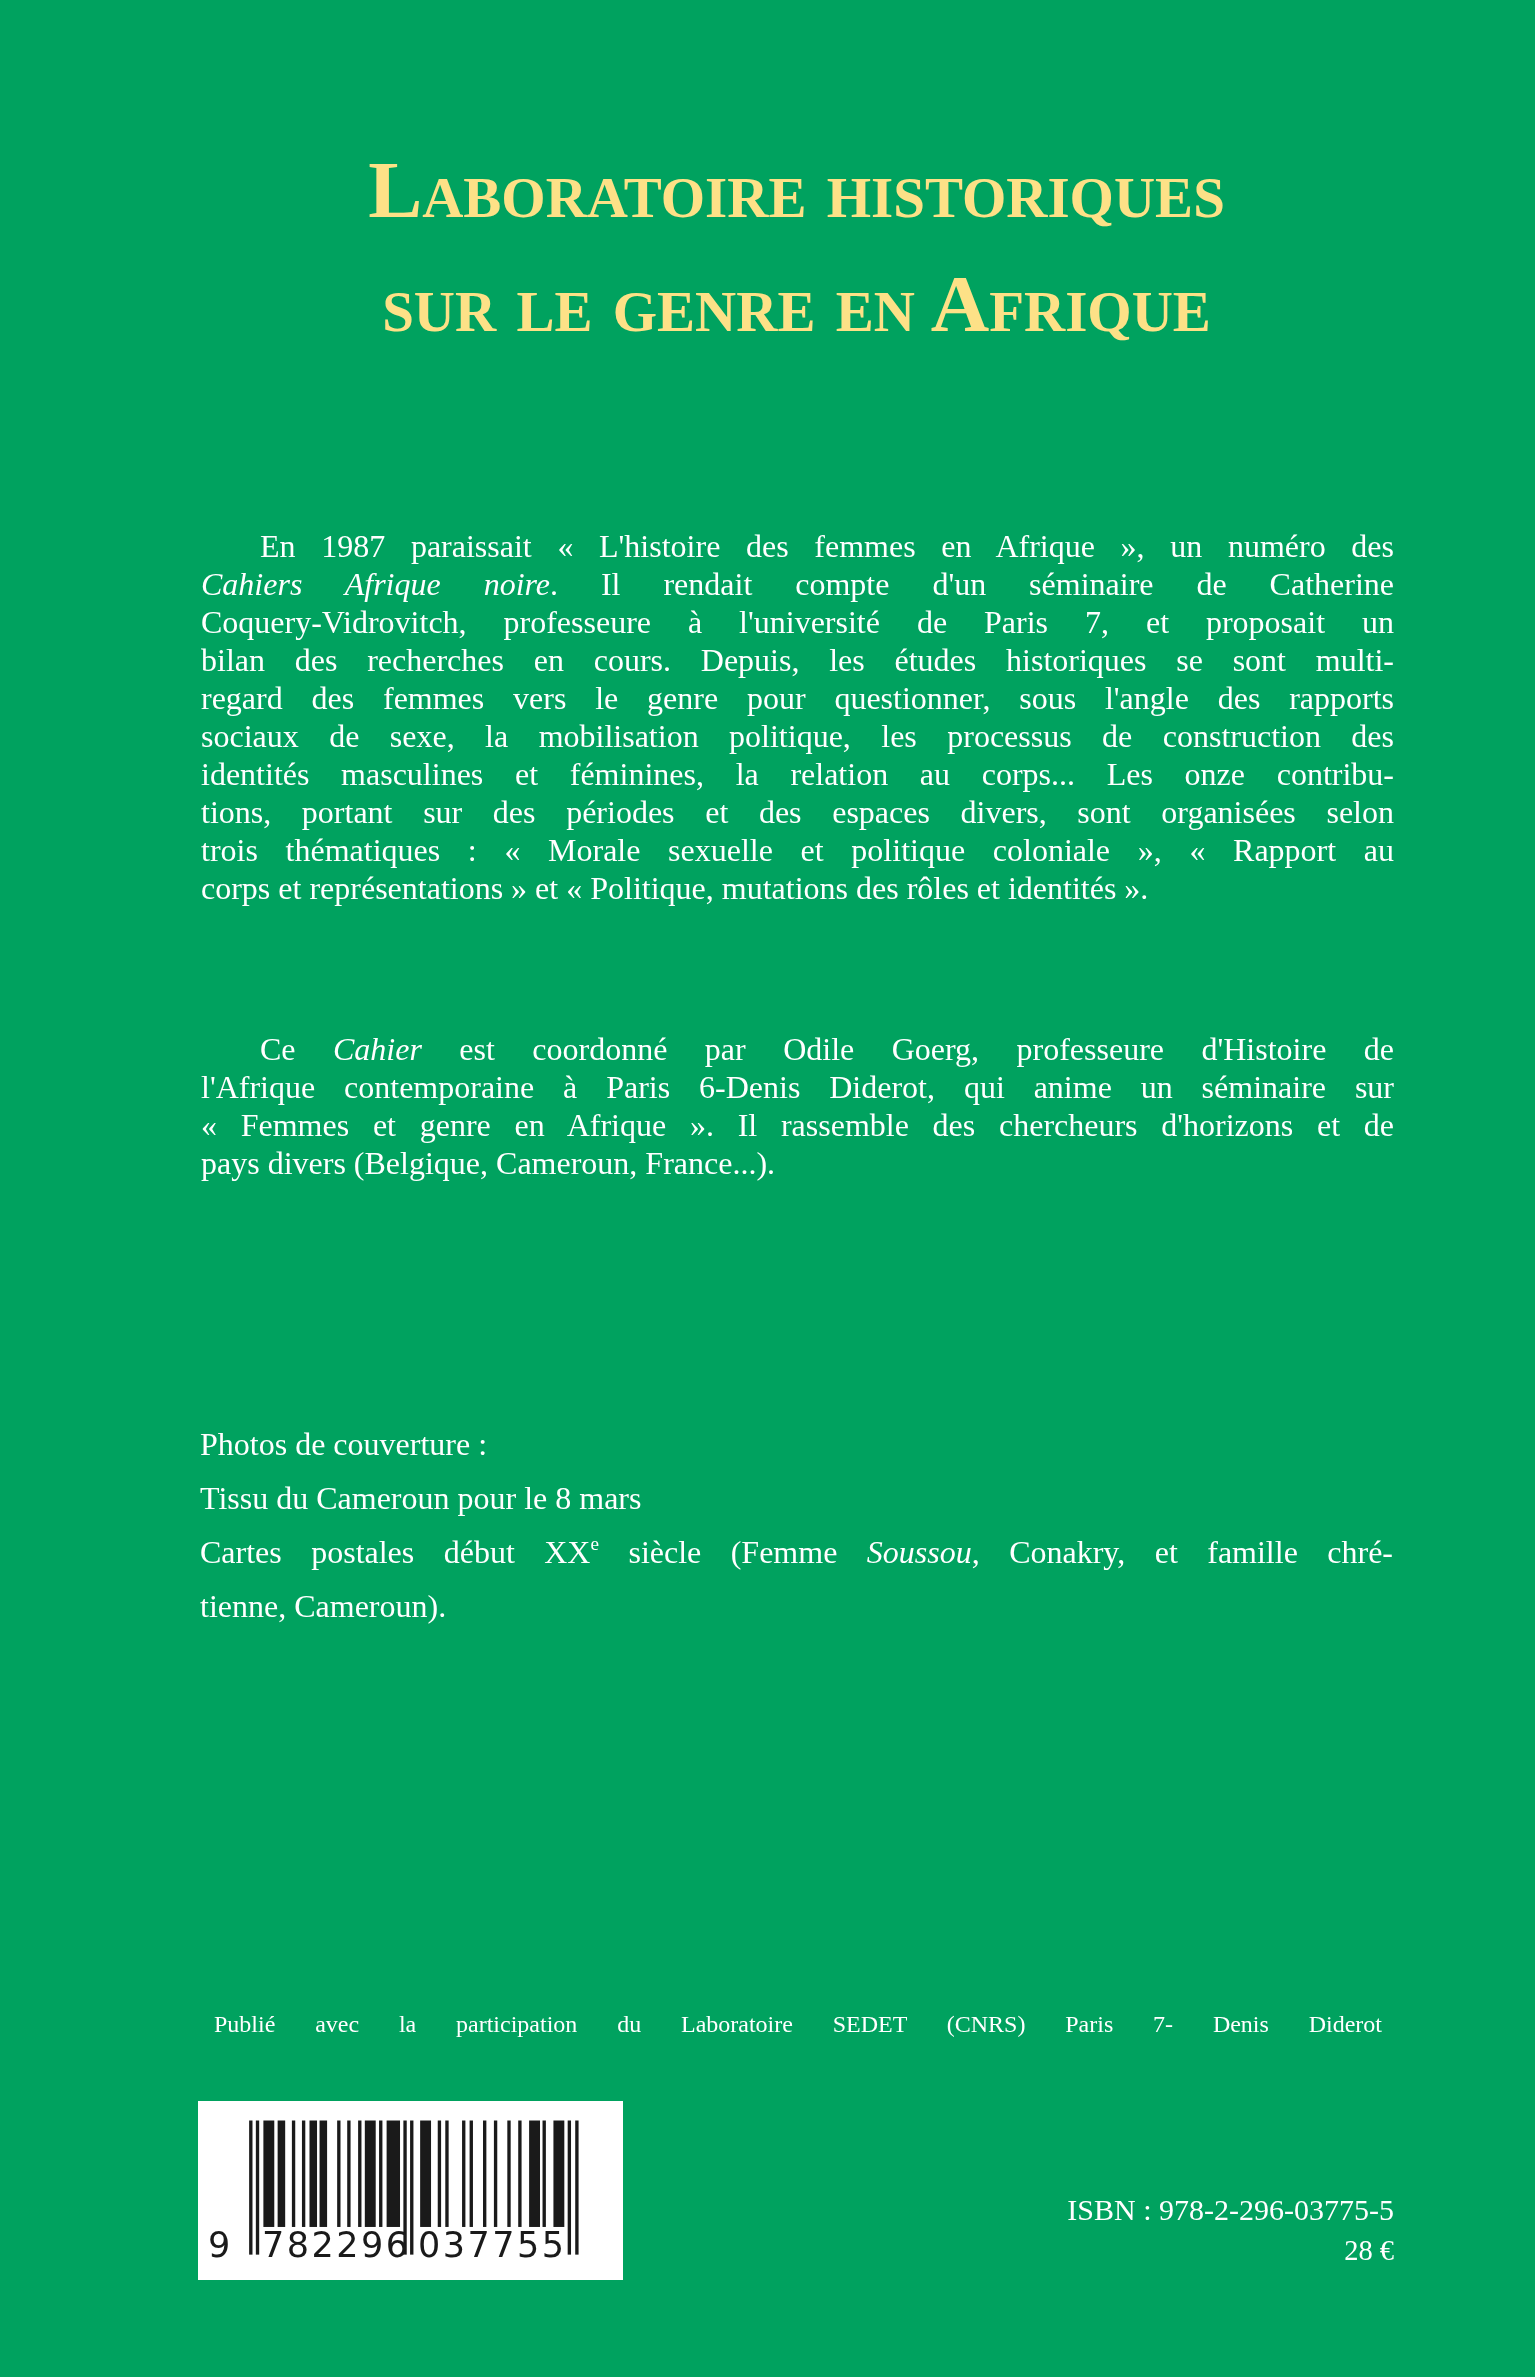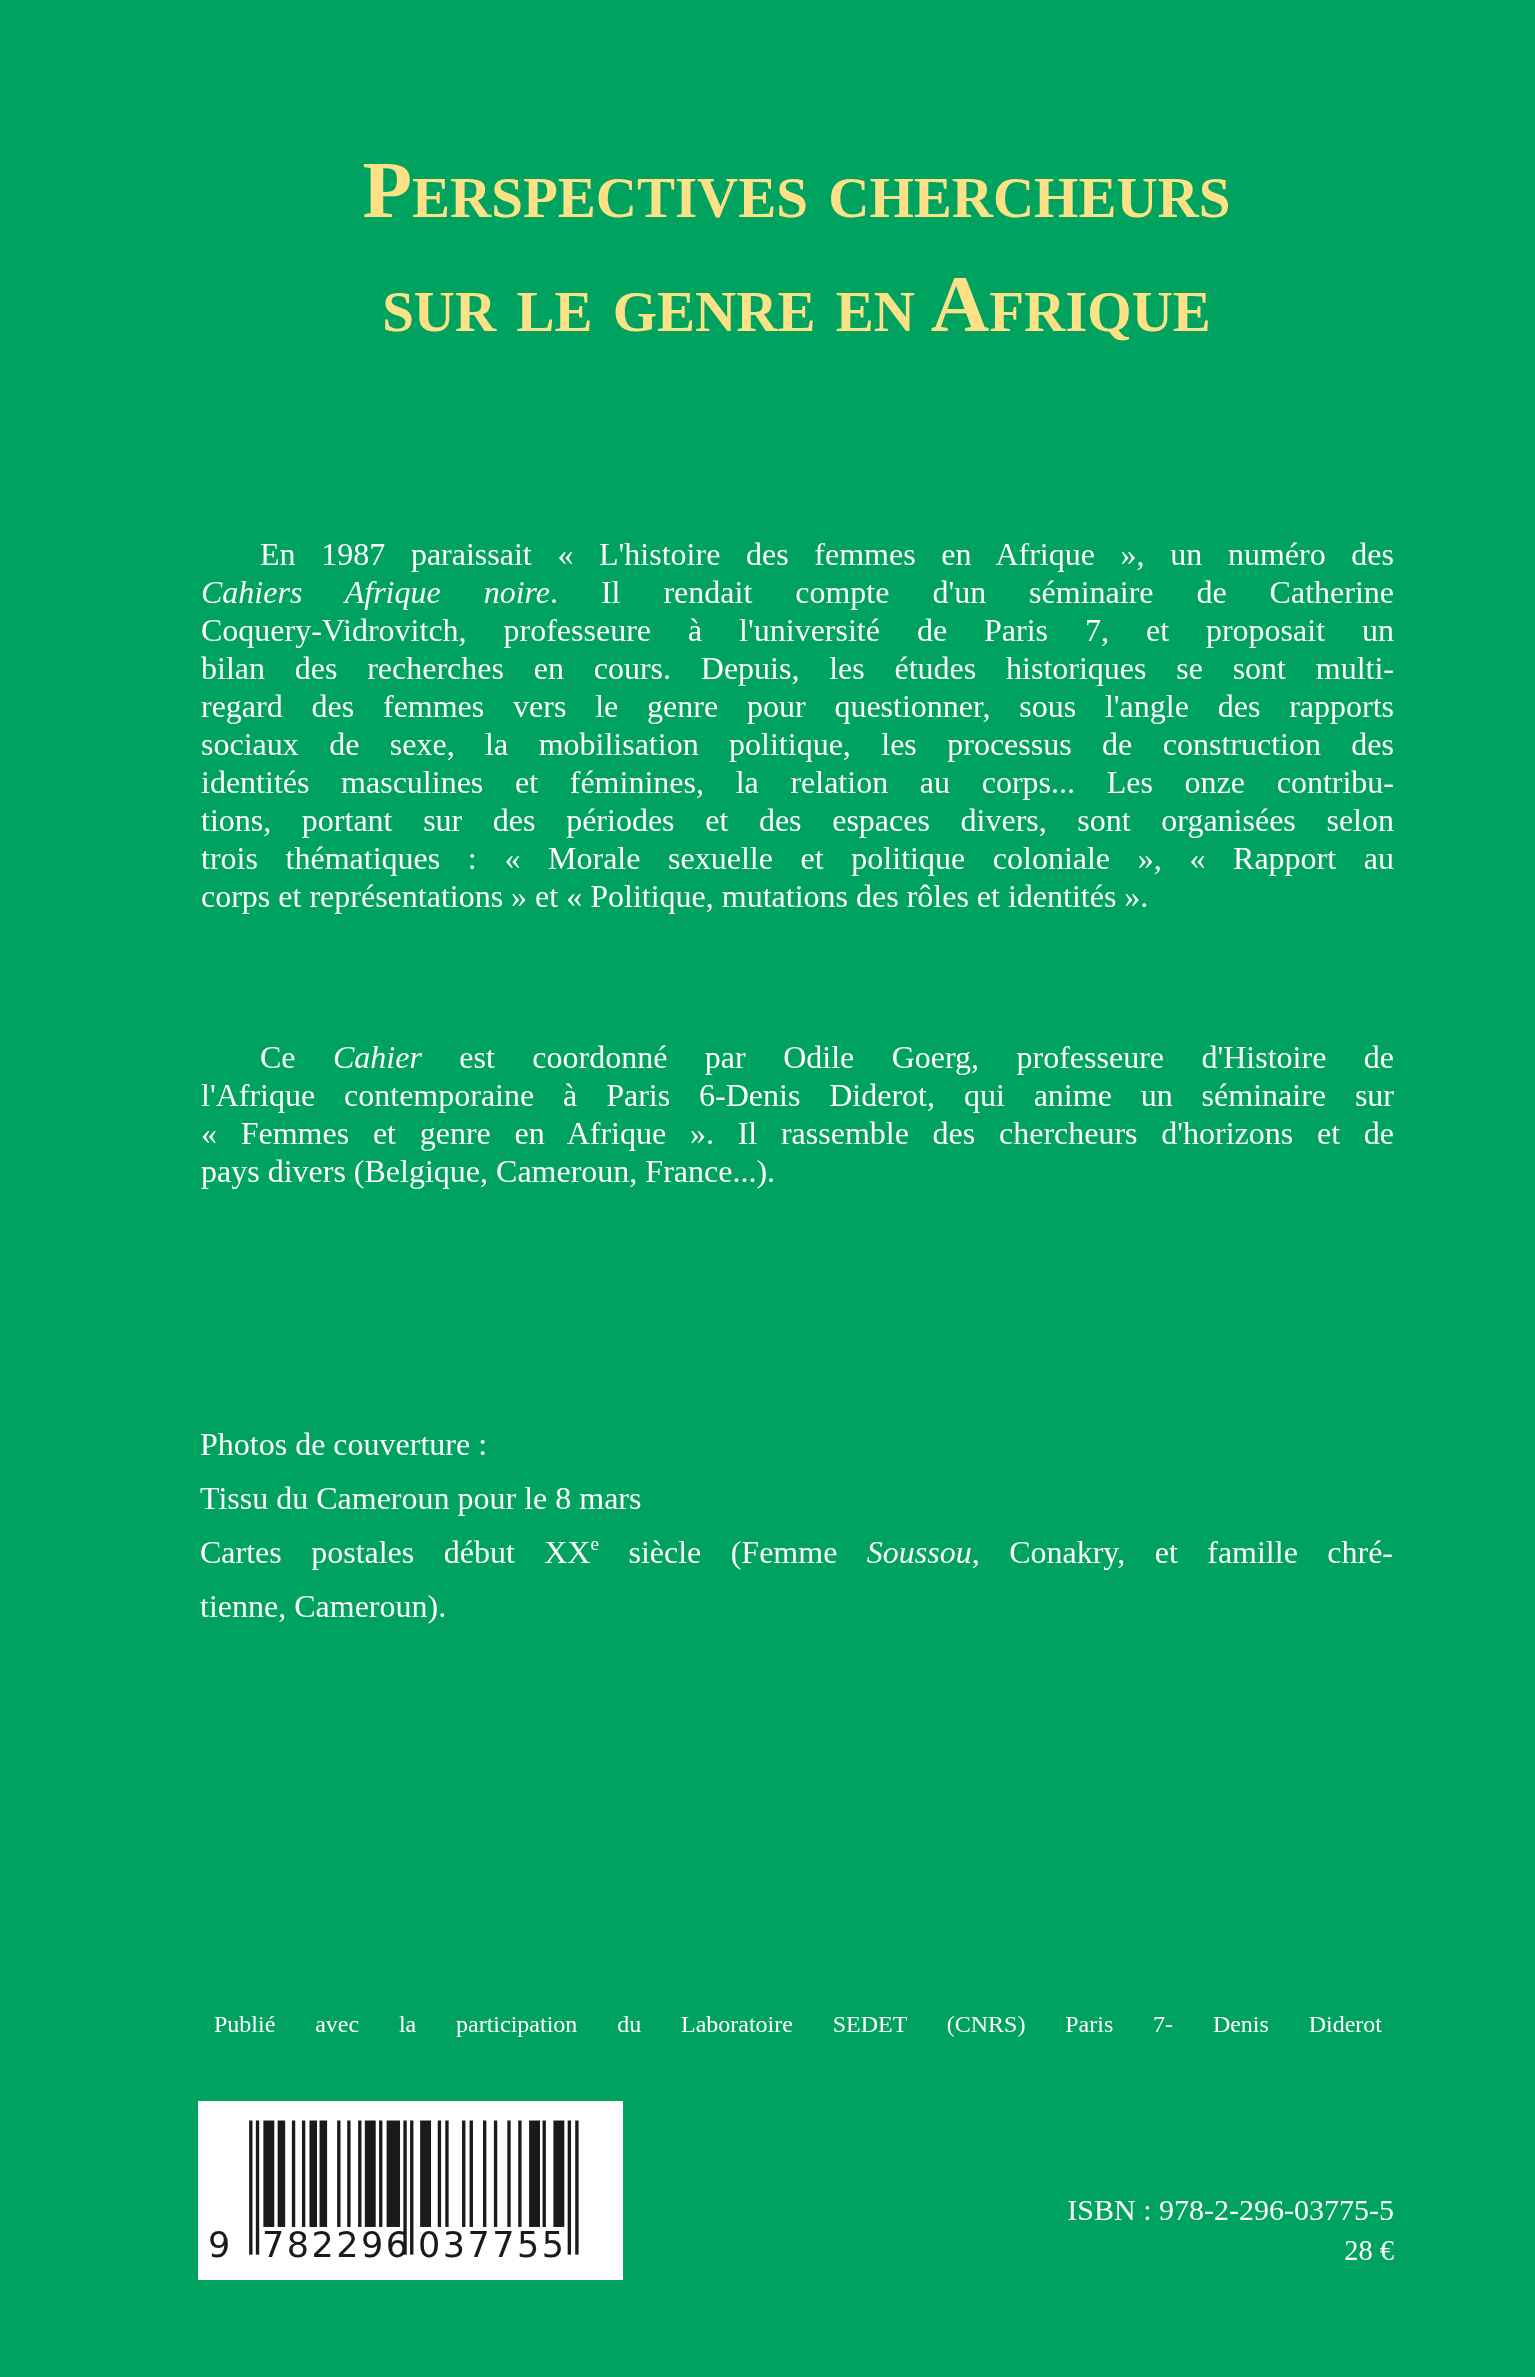--- a/index.html
+++ b/index.html
@@ -49,21 +49,20 @@
       display: block;
       text-align: justify;
       text-align-last: justify;
       white-space: nowrap;
     }
     .para .line.last {
       text-align-last: left;
     }
     .para .line.first {
       padding-left: 59px;
-      margin-top: 8px;
     }
     .p1 { top: 527px; }
     .p2 { top: 1030px; }
 
     .photos {
       position: absolute;
       left: 200px;
       top: 1409px;
       width: 1208px;
       font-size: 32px;
@@ -124,21 +123,21 @@
       text-align: right;
       white-space: nowrap;
     }
     i, .it { font-style: italic; }
     sup { font-size: 60%; vertical-align: 0.7em; line-height: 0; }
   </style>
 </head>
 <body>
 
 <h1 class="title">
-  <span>Perspectives chercheurs</span>
+  <span>Laboratoire historiques</span>
   <span>sur le genre en Afrique</span>
 </h1>
 
 <div class="body-block p1">
   <p class="para" style="text-indent:0">
     <span class="line first">En 1987 paraissait « L'histoire des femmes en Afrique », un numéro des</span>
     <span class="line"><i>Cahiers Afrique noire</i><span>. Il rendait compte d'un séminaire de Catherine</span></span>
     <span class="line">Coquery-Vidrovitch, professeure à l'université de Paris 7, et proposait un</span>
     <span class="line">bilan des recherches en cours. Depuis, les études historiques se sont multi-</span>
     <span class="line">regard des femmes vers le genre pour questionner, sous l'angle des rapports</span>

